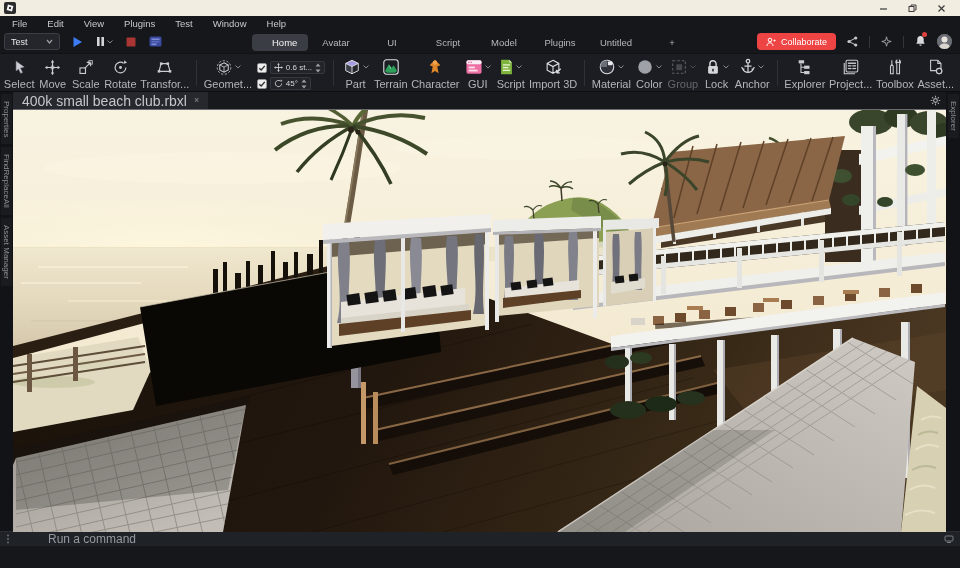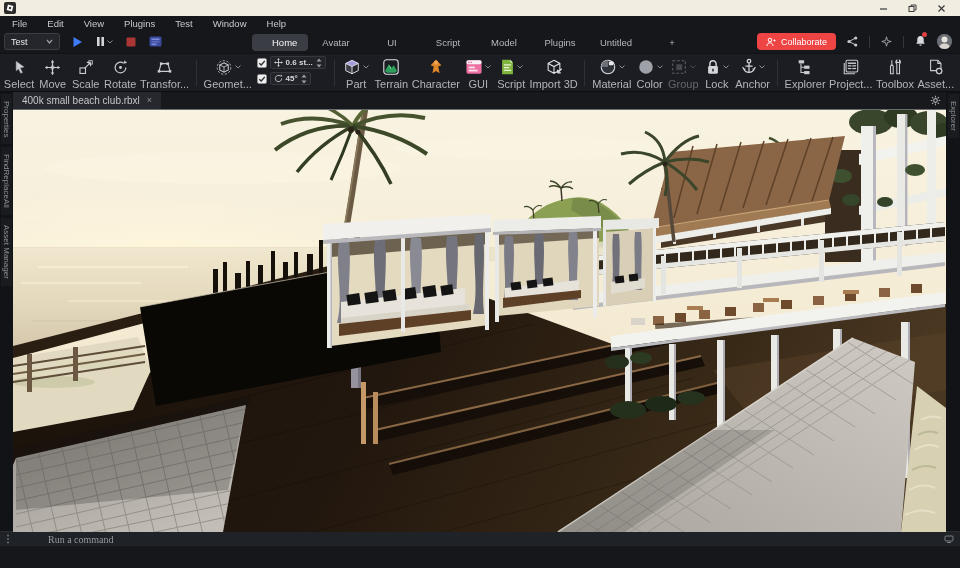--- a/index.html
+++ b/index.html
@@ -36,45 +36,45 @@
   .avatar { width:15px; height:15px; border-radius:50%; overflow:hidden; background:#5A5D63; }
 
   
   .toolbar { height:38px; background:#1B1D22; border-bottom:1px solid #0C0E11; display:flex; align-items:stretch; padding:2px 4px 1px 2px; }
   .tool { min-width:33px; padding:1px 2px 0 2px; display:flex; flex-direction:column; align-items:center; }
   .tool .icon-row { height:20px; display:flex; align-items:center; gap:2px; }
   .tool .lbl { font-size:11px; color:#B2B5BA; white-space:nowrap; margin-top:1px; }
   .tool.disabled svg { opacity:.45; }
   .tool.disabled .lbl { color:#63666C; }
   .tb-div { width:1px; background:#2E3136; margin:4px 5px; }
-  .snap-group { display:flex; flex-direction:column; justify-content:flex-start; gap:3px; padding:0 3px;font-weight:bold; }
+  .snap-group { display:flex; flex-direction:column; justify-content:flex-end; gap:3px; padding:0 3px; }
   .snap-row { display:flex; align-items:center; gap:3px; }
   .snap-field { display:flex; align-items:center; gap:3px; background:#222429; border:1px solid #35383E; border-radius:2px;
                 height:13px; padding:0 3px; }
   .snap-val { font-size:8px; color:#D6D8DB; white-space:nowrap; }
 
   
   .docarea { height:439px; display:flex; background:#17191D; }
   .dock-strip { background:#111316; display:flex; flex-direction:column; align-items:center; padding-top:2px; gap:3px; }
   .dock-strip.left { width:13px; }
   .dock-strip.right { width:14px; }
   .dock-tab { writing-mode:vertical-rl; font-size:8px; color:#8E9196; background:#191B1F; padding:7px 1px; white-space:nowrap; }
   .main { flex:1; display:flex; flex-direction:column; min-width:0; }
   .tabbar { height:17px; display:flex; align-items:center; position:relative; background:#17191D; }
   .doc-tab { height:17px; background:#26282D; display:flex; align-items:center; gap:7px; padding:0 9px; }
-  .doc-tab .t { font-size:10px; color:#C3C6CB; white-space:nowrap; }
+  .doc-tab .t { font-size:14px; color:#C3C6CB; white-space:nowrap; }
   .doc-tab .x { font-size:9px; color:#8E9196; line-height:1; }
   .tab-gear { position:absolute; right:5px; top:3px; }
   .viewport { flex:1; position:relative; border-top:1px solid #6A6C70; background:#000; }
   .viewport svg { display:block; width:100%; height:100%; }
 
   
   .commandbar { height:15px; background:#1F2227; border-top:1px solid #2A2D33; display:flex; align-items:center; padding:0 6px; gap:6px; }
-  .cmd-input { flex:1; background:transparent; border:none; outline:none; font-family:Liberation Serif, serif;
-               font-size:10px; color:#C8CBD0;padding-left:32px; }
+  .cmd-input { flex:1; background:transparent; border:none; outline:none; font-family:Liberation Sans, sans-serif;
+               font-size:12px; color:#C8CBD0;padding-left:32px; }
   .cmd-input::placeholder { color:#969AA0; }
   .statusarea { height:22px; background:#15171B; }
 </style>
 </head>
 <body>
 
 <div class="titlebar">
   <svg class="app-icon" viewBox="0 0 12 12">
     <rect x="0" y="0" width="12" height="12" rx="2" fill="#2B2B2B"></rect>
     <rect x="3.2" y="3.2" width="5.6" height="5.6" fill="#F5F5F5" transform="rotate(14 6 6)"></rect>

